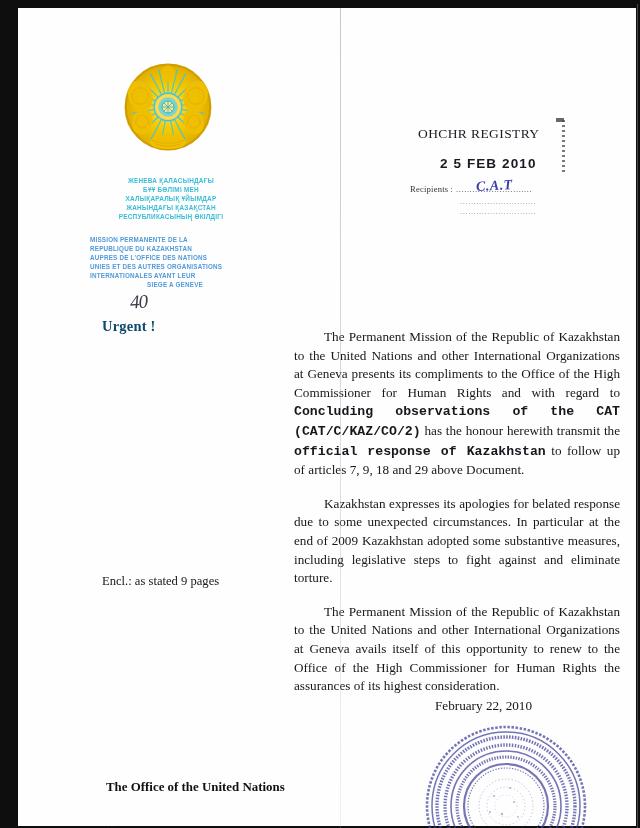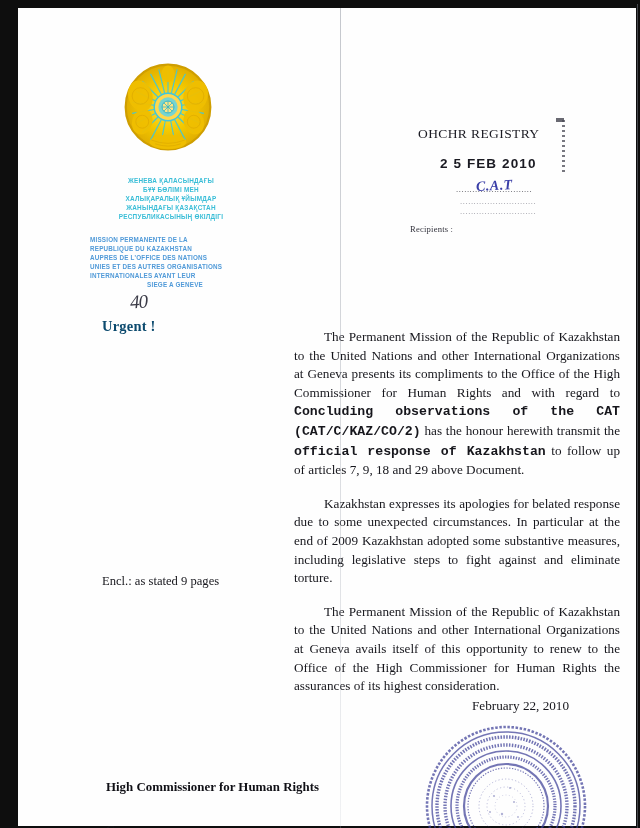--- a/index.html
+++ b/index.html
@@ -79,21 +79,21 @@
     font-size:13.5px; font-weight:400; letter-spacing:.4px;
     font-family:"Liberation Serif", serif;
   }
   .stamp-date {
     position:absolute; left:30px; top:38px;
     font-size:13.5px; font-weight:700; letter-spacing:1.1px;
     font-family:"Liberation Sans", sans-serif;
   }
   .stamp-recip-label {
     position:absolute; left:0px; top:66px;
-    font-size:8.6px; letter-spacing:.2px; color:#33333d;margin-top:40px;
+    font-size:8.6px; letter-spacing:.2px; color:#33333d;
   }
   .stamp-dots {
     position:absolute; font-size:8.5px; color:#3a3a44;
     letter-spacing:.6px; white-space:nowrap; overflow:hidden;
   }
   .dots1 { left:46px; top:66px; width:120px; }
   .dots2 { left:50px; top:78px; width:116px; color:#8e8e99; }
   .dots3 { left:50px; top:88px; width:116px; color:#8e8e99; }
   .stamp-cat {
     position:absolute; left:66px; top:60px;
@@ -126,21 +126,21 @@
   }
   .para b { font-weight:700;font-family:Liberation Mono, monospace; }
 
   .encl {
     position:absolute; left:84px; top:566px;
     font-size:12.6px; color:#16161c;text-align:right;
   }
 
   .date {
     position:absolute; left:417px; top:690px;
-    font-size:13.2px; color:#16161c;margin-left:37px;
+    font-size:13.2px; color:#16161c;
   }
 
   .addr {
     position:absolute; left:88px; top:771px;
     font-size:12.9px; font-weight:700; line-height:16.4px;
     color:#101016;
   }
   .city {
     position:absolute; left:88px; top:815px;
     font-size:12.9px; color:#16161c;
@@ -262,21 +262,21 @@
     <div class="body-col">
       <p class="para" id="p1"><span>The Permanent Mission of the Republic of Kazakhstan to the United Nations and other International Organizations at Geneva presents its compliments to the Office of the High Commissioner for Human Rights and with regard to </span><b>Concluding observations of the CAT (CAT/C/KAZ/CO/2)</b><span> has the honour herewith transmit the </span><b>official response of Kazakhstan</b><span> to follow up of articles 7, 9, 18 and 29 above Document.</span></p>
       <p class="para" id="p2"><span>Kazakhstan expresses its apologies for belated response due to some unexpected circumstances. In particular at the end of 2009 Kazakhstan adopted some substantive measures, including legislative steps to fight against and eliminate torture.</span></p>
       <p class="para" id="p3"><span>The Permanent Mission of the Republic of Kazakhstan to the United Nations and other International Organizations at Geneva avails itself of this opportunity to renew to the Office of the High Commissioner for Human Rights the assurances of its highest consideration.</span></p>
     </div>
 
     <div class="encl">Encl.: as stated 9 pages</div>
     <div class="date">February 22, 2010</div>
 
     <div class="addr">
-      <div>High Commissioner for Human Rights</div>
+      <div>The Office of the United Nations</div>
     </div>
     <div class="city">Geneva</div>
 
     <div class="seal">
       <svg width="168" height="168" viewBox="0 0 168 168">
         <g fill="none" stroke="#3a3c96" opacity=".8">
           <circle cx="84" cy="84" r="79" stroke-width="2.6" stroke-dasharray="2.5 1.6"></circle>
           <circle cx="84" cy="84" r="74" stroke-width="1.5"></circle>
           <circle cx="84" cy="84" r="69" stroke-width="3.4" stroke-dasharray="1.6 1.3"></circle>
           <circle cx="84" cy="84" r="61" stroke-width="3.4" stroke-dasharray="1.5 1.4"></circle>

